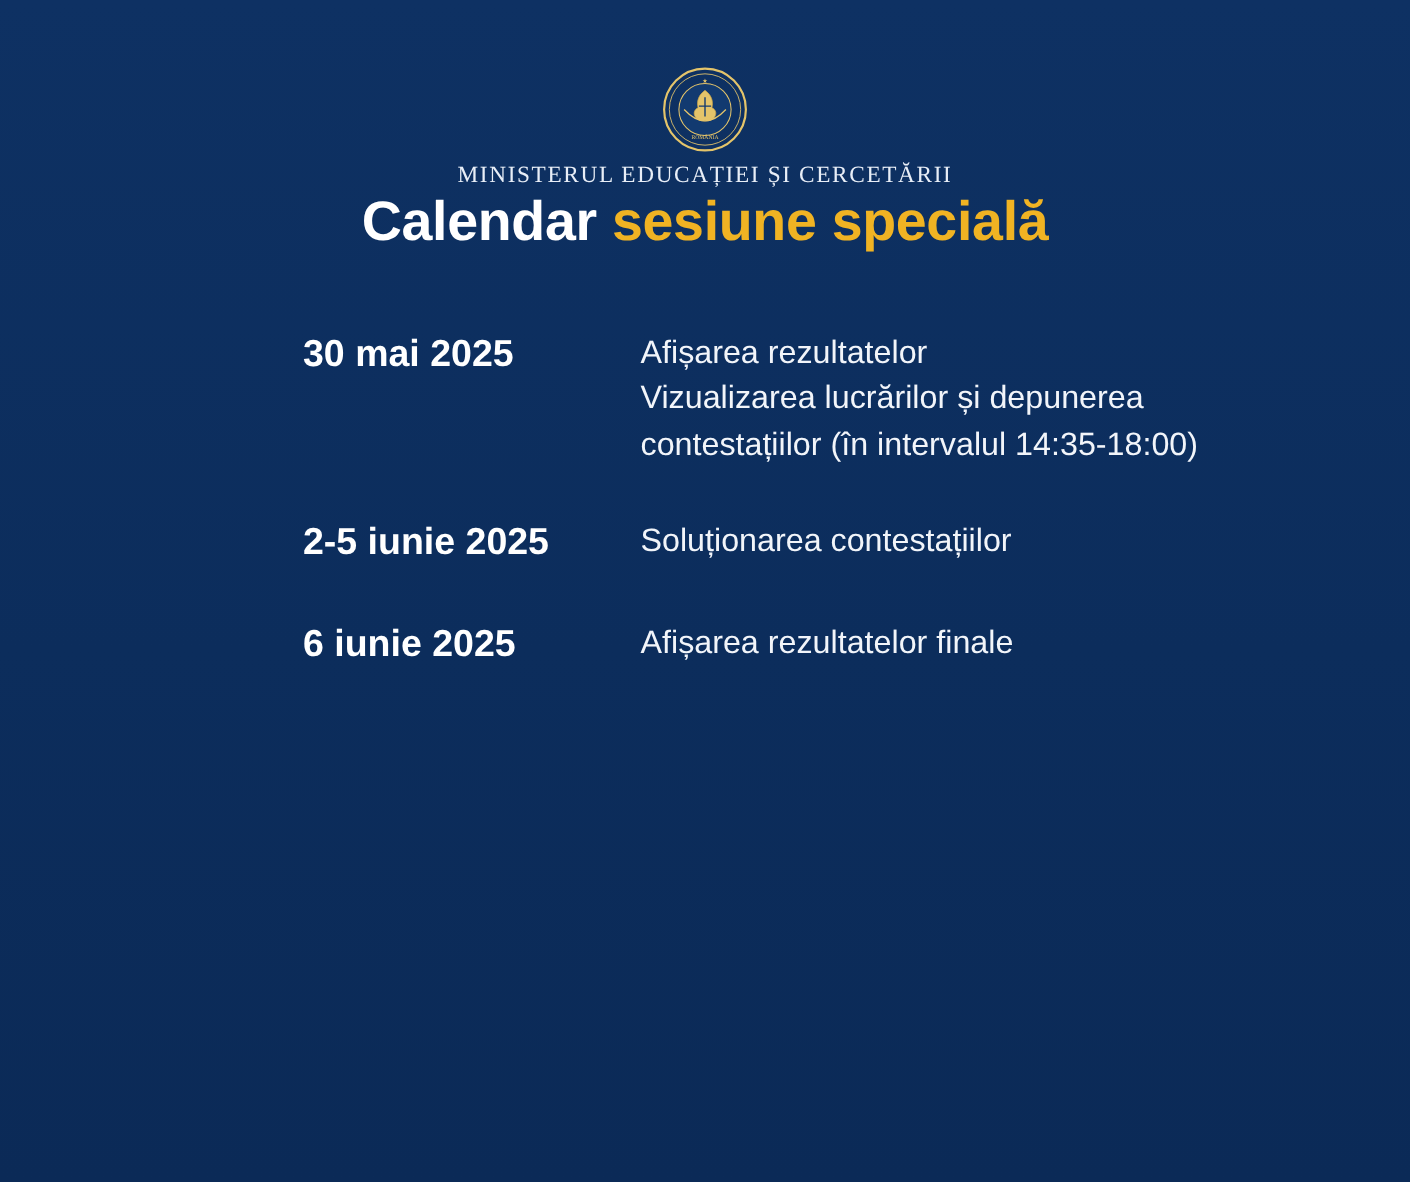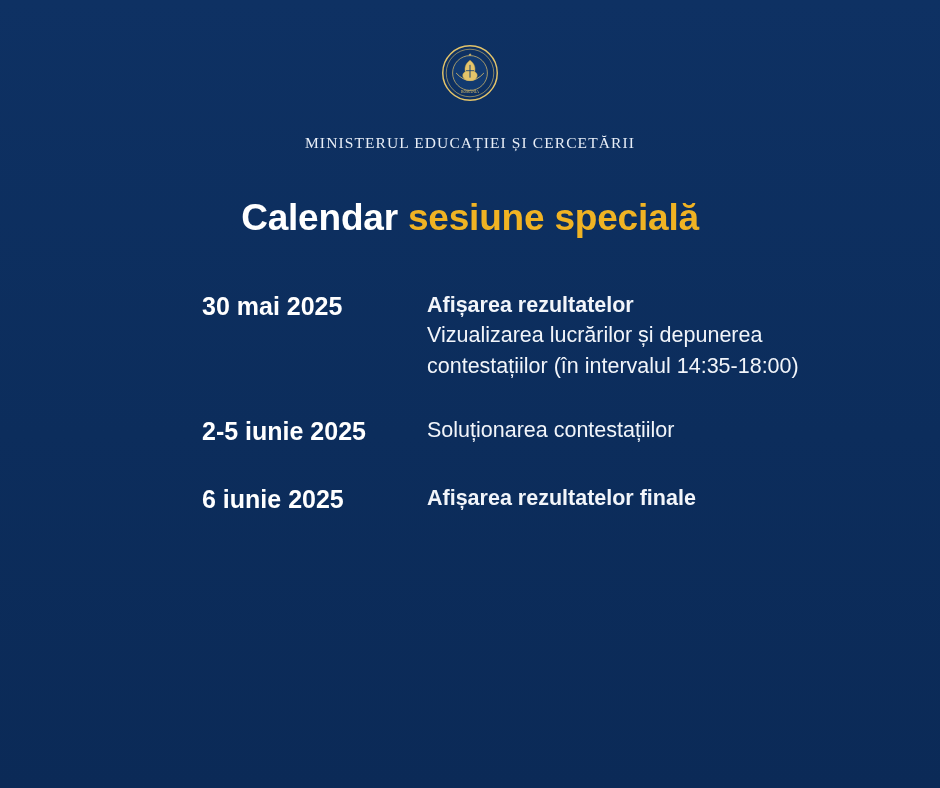--- a/index.html
+++ b/index.html
@@ -31,31 +31,30 @@
     display: flex;
     flex-direction: column;
     align-items: center;
   }
   .emblem {
     width: 58px;
     height: 58px;
     display: block;
   }
   .ministry-name {
-    margin-top: 32px;
+    margin-top: 6px;
     font-family: "Liberation Serif", serif;
     font-size: 15.5px;
     letter-spacing: 1.1px;
     color: #e8eef7;
     white-space: nowrap;
   }
 
   
   .title-block {
-    margin-top: 44px;
     text-align: center;
     line-height: 1.18;
   }
   .title-line {
     font-size: 37px;
     font-weight: bold;
     letter-spacing: -0.2px;
     color: #ffffff;
   }
   .title-accent {
@@ -83,21 +82,21 @@
     line-height: 1.35;
     white-space: nowrap;
   }
   .desc {
     flex: 1 1 auto;
     font-size: 21.5px;
     line-height: 1.42;
     color: #f2f5fa;
   }
   .desc .strong {
-    font-weight: bold;
+    font-weight: normal;
     display: block;
   }
   .desc .normal {
     font-weight: normal;
     display: block;
   }
 
   
   .footer {
     position: absolute;

